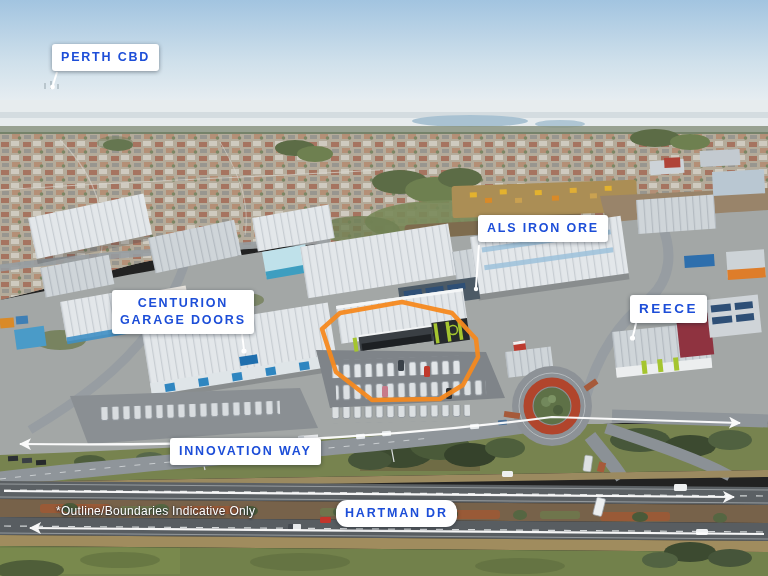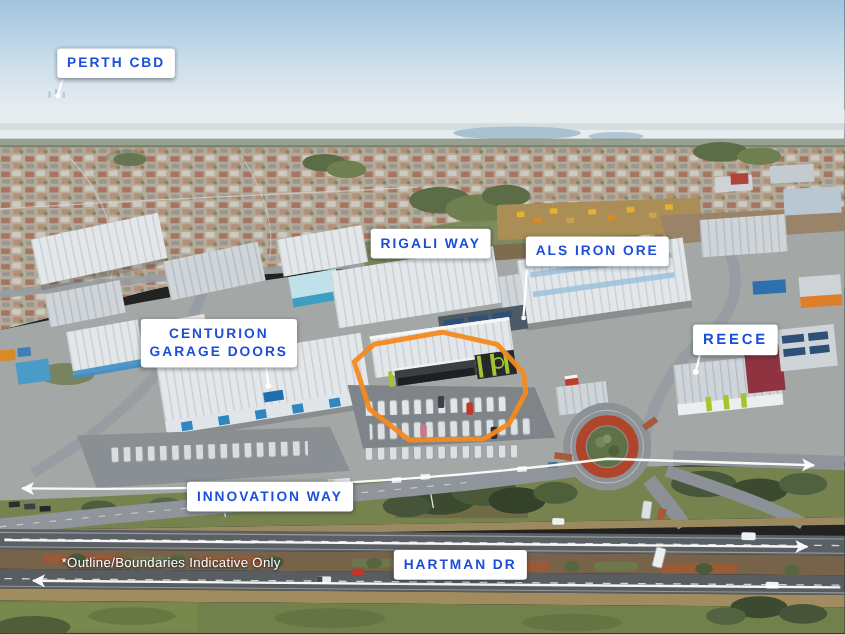--- a/index.html
+++ b/index.html
@@ -399,30 +399,29 @@
         </g>
     <g>
           <path d="M637,319 L633,336"></path>
           <circle cx="632.5" cy="338" r="2.6" stroke="none"></circle>
         </g>
   </g>
 </svg>
 
 <div class="map-label" id="lbl-perth" style="left:52px;top:44px;">PERTH CBD</div>
 
-<div class="map-label" id="lbl-rigali" style="left:337px;top:208px;">RIGALI WAY</div>
 
 <div class="map-label" id="lbl-als" style="left:478px;top:215px;">ALS IRON ORE</div>
 
-<div class="map-label" id="lbl-centurion" style="left:112px;top:290px;margin-left:16px;">
+<div class="map-label" id="lbl-centurion" style="left:112px;top:290px;">
   <span>CENTURION</span><br>
   <span>GARAGE DOORS</span>
 </div>
 
 <div class="map-label" id="lbl-innovation" style="left:170px;top:438px;">INNOVATION WAY</div>
 
 <div class="map-label small" id="lbl-reece" style="left:630px;top:295px;">REECE</div>
 
-<div class="map-label" id="lbl-hartman" style="left:358px;top:500px;">HARTMAN DR</div>
+<div class="map-label" id="lbl-hartman" style="left:336px;top:500px;border-radius:11px;">HARTMAN DR</div>
 
 <div id="disclaimer">*Outline/Boundaries Indicative Only</div>
 
 </div>
 
 </body></html>

